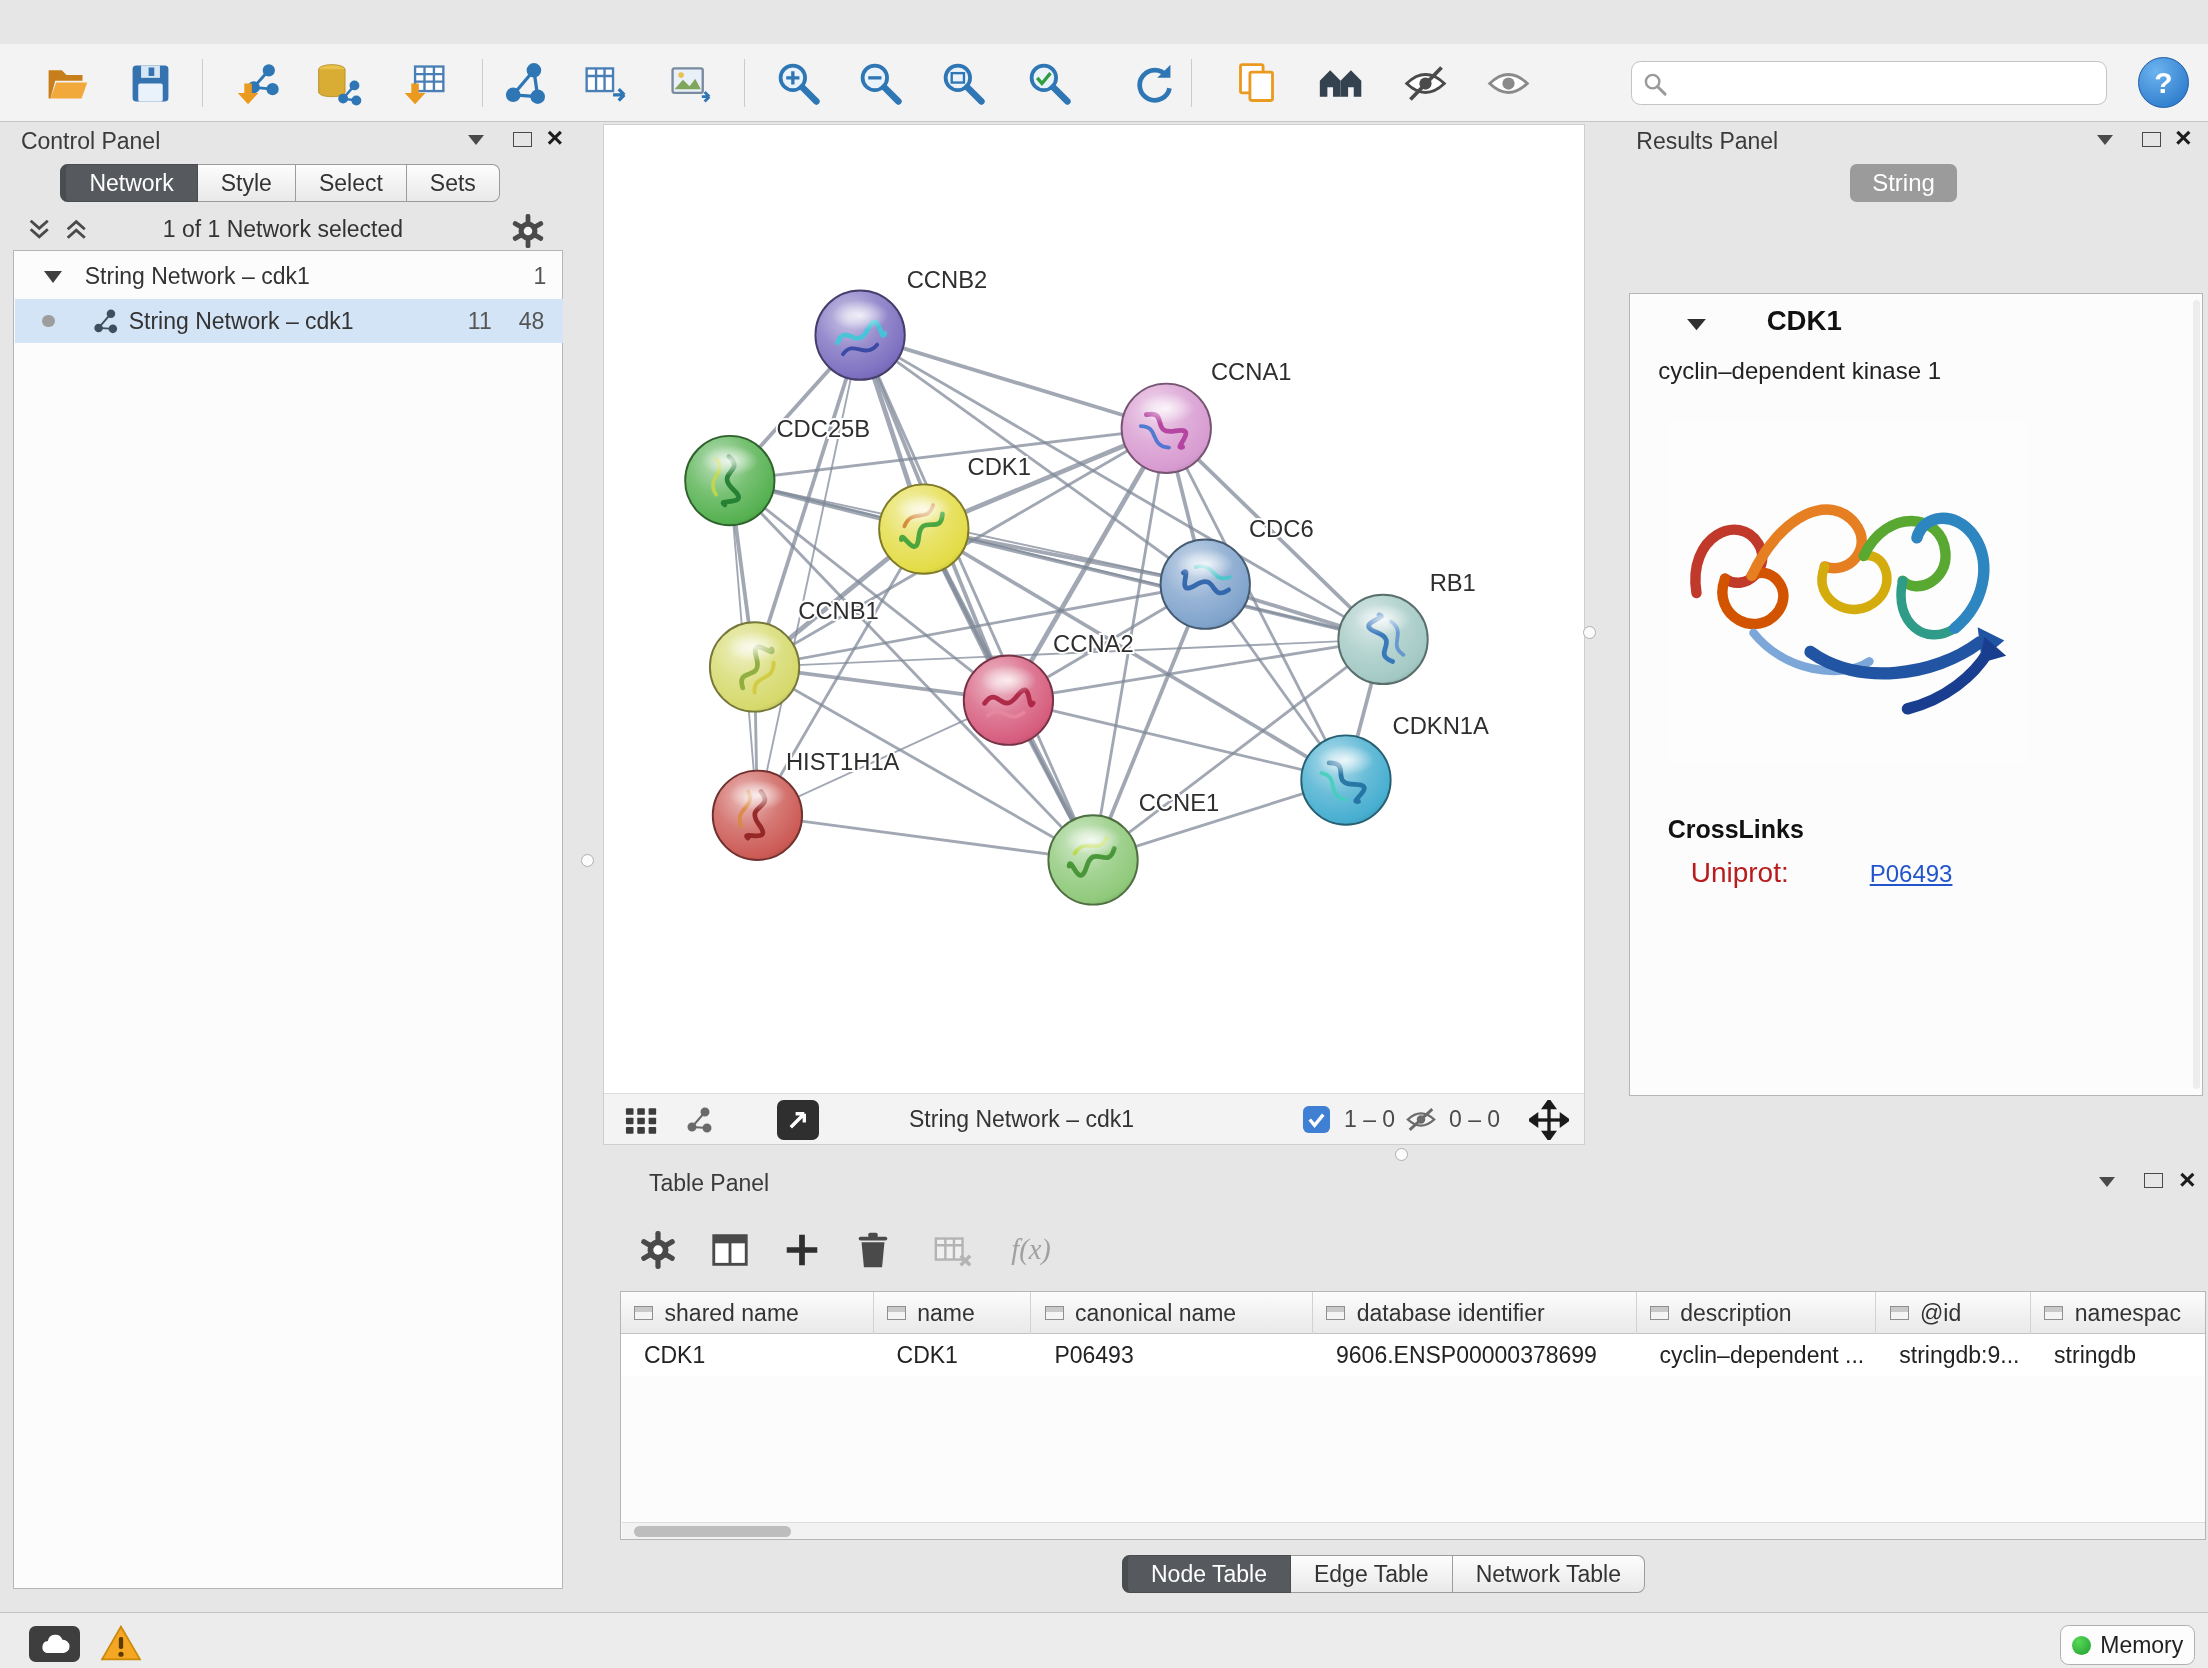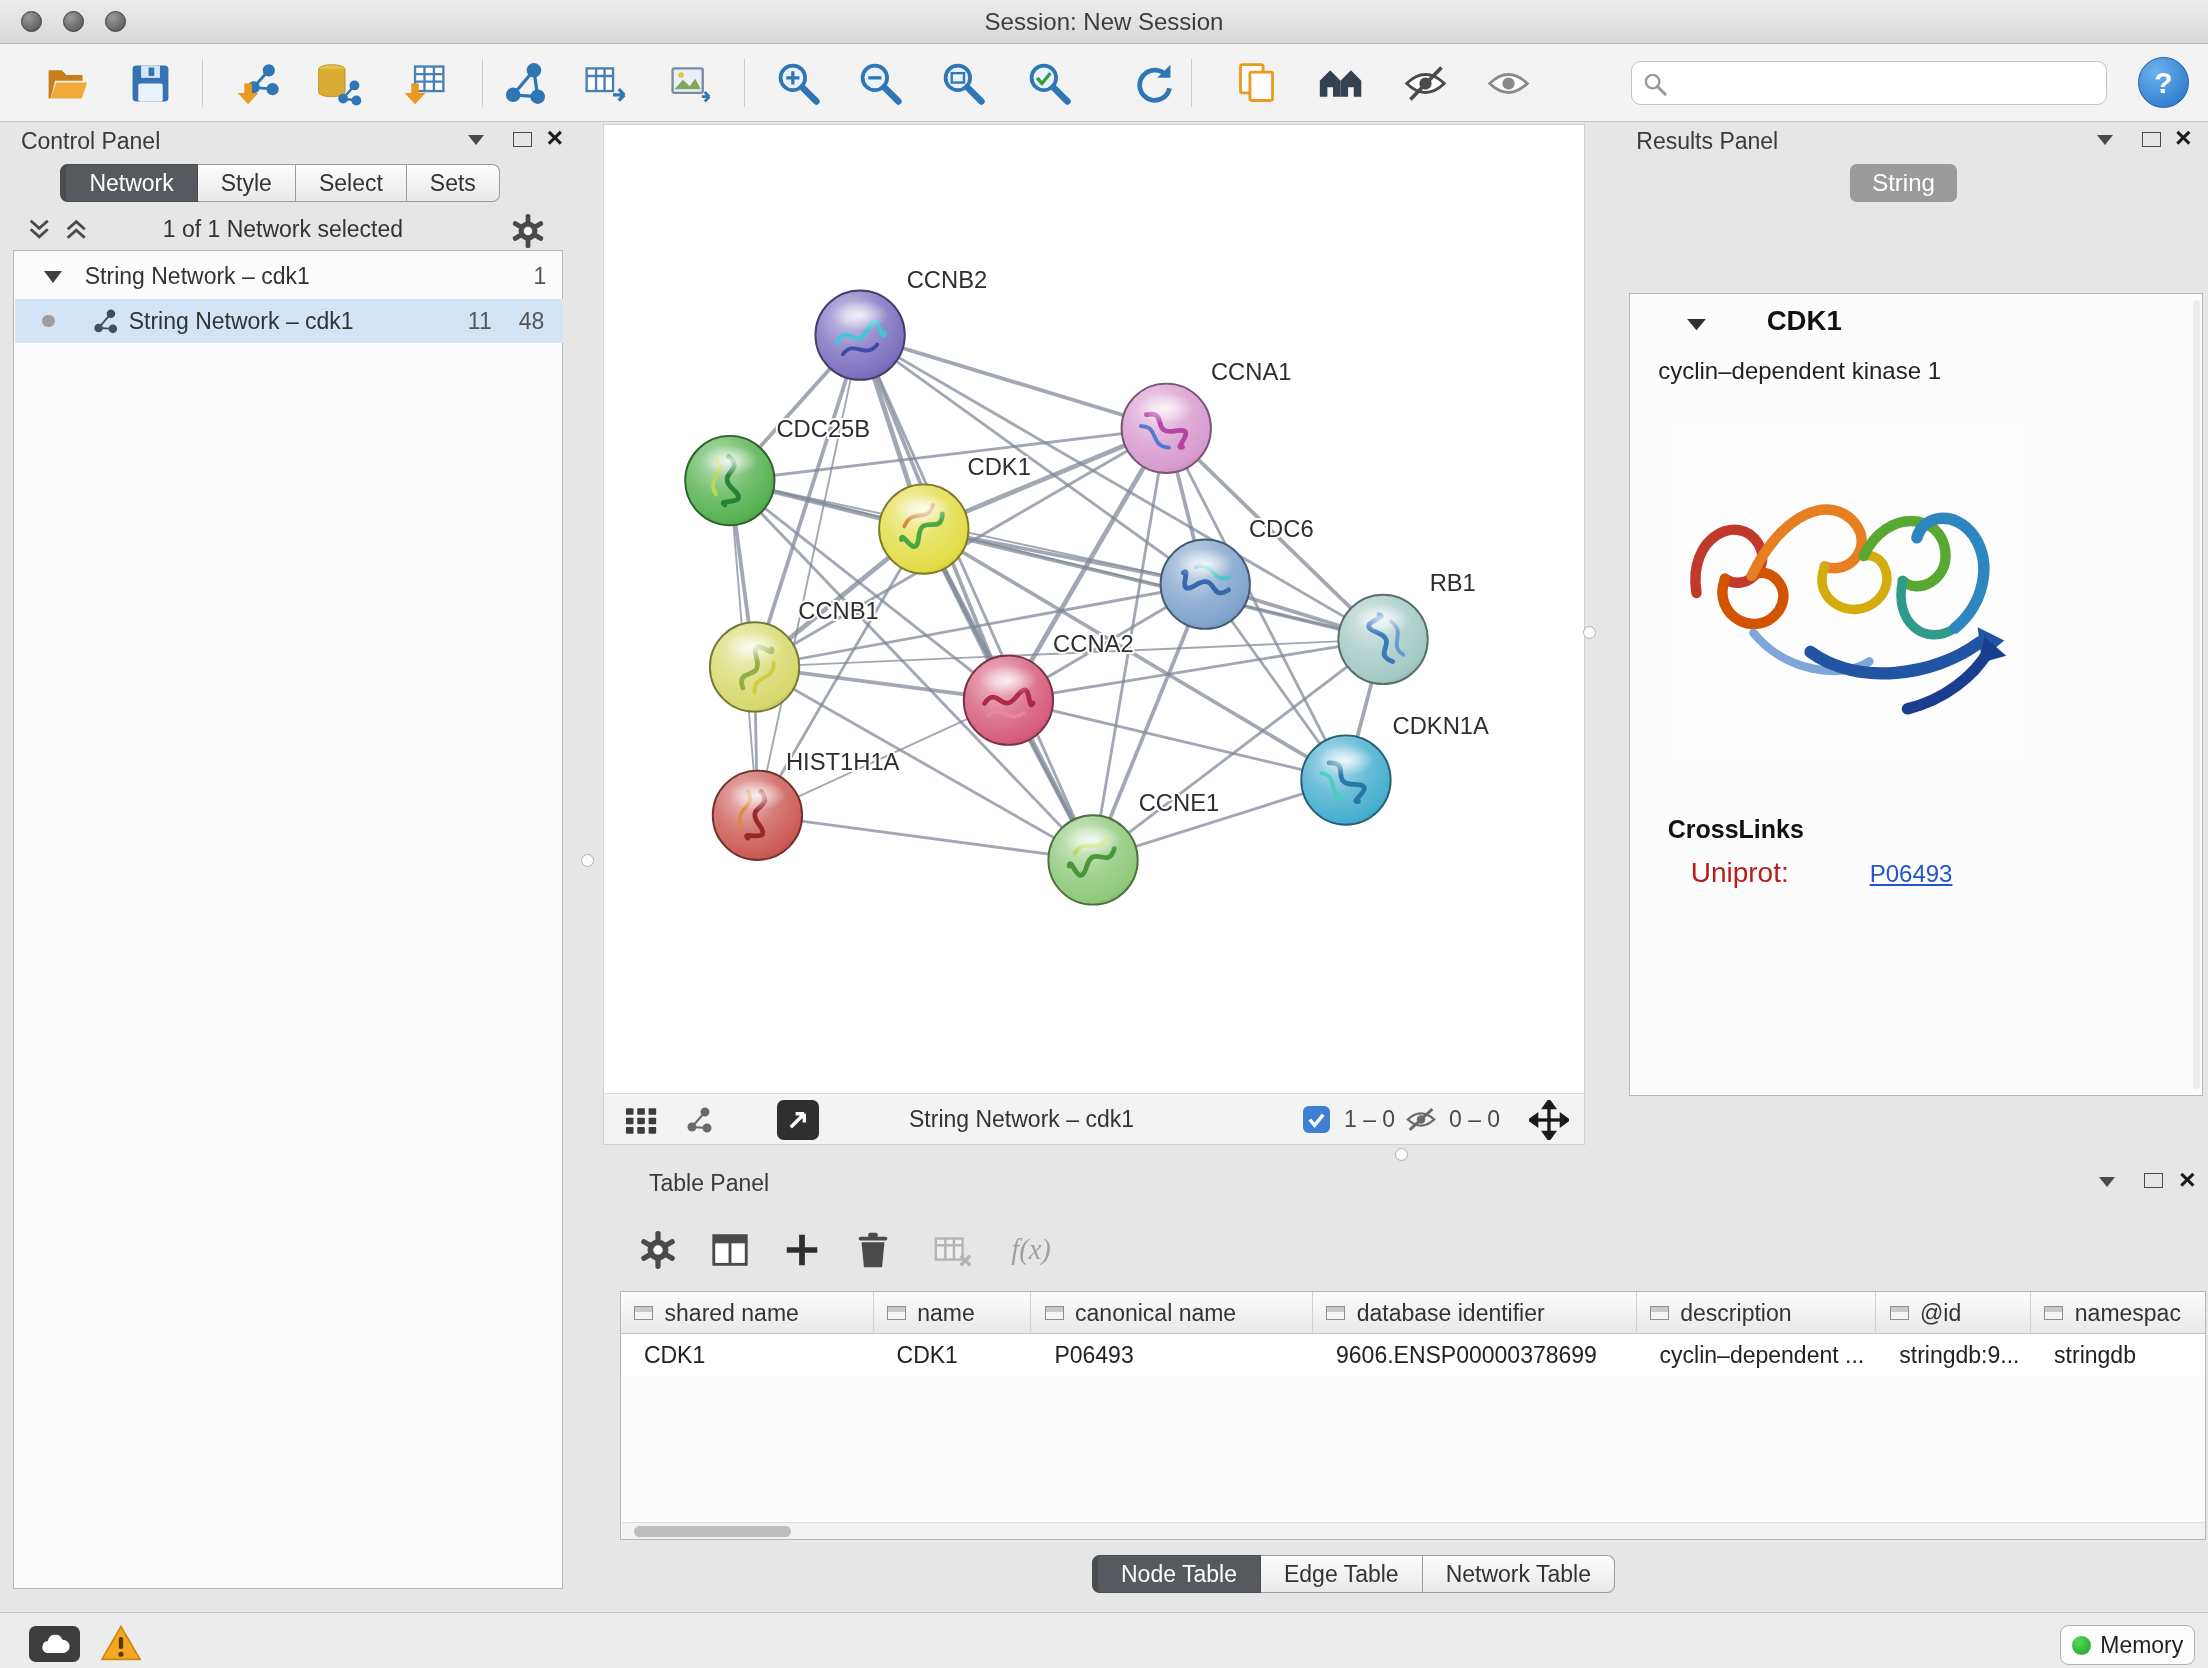--- a/index.html
+++ b/index.html
@@ -88,26 +88,20 @@
 .membtn{position:absolute;left:2060px;top:12.4px;width:135px;height:40px;background:#fdfdfd;border:1px solid #b0b0b0;
   border-radius:8.6px;display:flex;align-items:center;justify-content:center;gap:9.5px;font-size:23px;color:#222}
 .mem-dot{width:19px;height:19px;border-radius:50%;background:radial-gradient(circle at 35% 30%,#57d957,#1f9e2f)}
 svg text{font-family:"Liberation Sans",sans-serif}
 </style>
 </head>
 <body>
 
 <div id="app">
 
-  <div class="titlebar">
-    <span class="tl" style="left:21px"></span>
-    <span class="tl" style="left:63px"></span>
-    <span class="tl" style="left:105px"></span>
-    <div class="win-title">Session: New Session</div>
-  </div>
 
   <div class="toolbar">
     <div class="tbtn" style="left:38px">
       <svg width="49" height="49" viewBox="0 0 52 52">
           <path d="M7 42 V12 h14 l5 5 h17 v6 H14 L9 42Z" fill="#c87f1b"></path>
           <path d="M9 42 l6-17 h33 l-6 17Z" fill="#f2a93b"></path>
         </svg>
     </div>
     <div class="tbtn" style="left:122px">
       <svg width="49" height="49" viewBox="0 0 52 52">
@@ -712,21 +706,21 @@
         <div class="td" style="width:324px">9606.ENSP00000378699</div>
         <div class="td" style="width:240px">cyclin–dependent ...</div>
         <div class="td" style="width:155px">stringdb:9...</div>
         <div class="td" style="width:174px">stringdb</div>
       </div>
       <div class="hscroll" style="top:230px;width:1584px">
         <div class="hthumb" style="left:12.4px;width:157px"></div>
       </div>
     </div>
 
-    <div class="seg" style="left:475px;top:393px">
+    <div class="seg" style="left:505px;top:393px">
       <div class="seg-btn active">Node Table</div>
       <div class="seg-btn">Edge Table</div>
       <div class="seg-btn">Network Table</div>
     </div>
   </div>
 
   <div class="statusbar">
     <div class="cloudbtn">
       <svg width="32" height="23" viewBox="0 0 34 24">
           <path d="M9 21 a6.5 6.5 0 0 1 1.5-12.6 A8 8 0 0 1 26 7 a5.5 5.5 0 0 1 1 14z" fill="#fff"></path>

